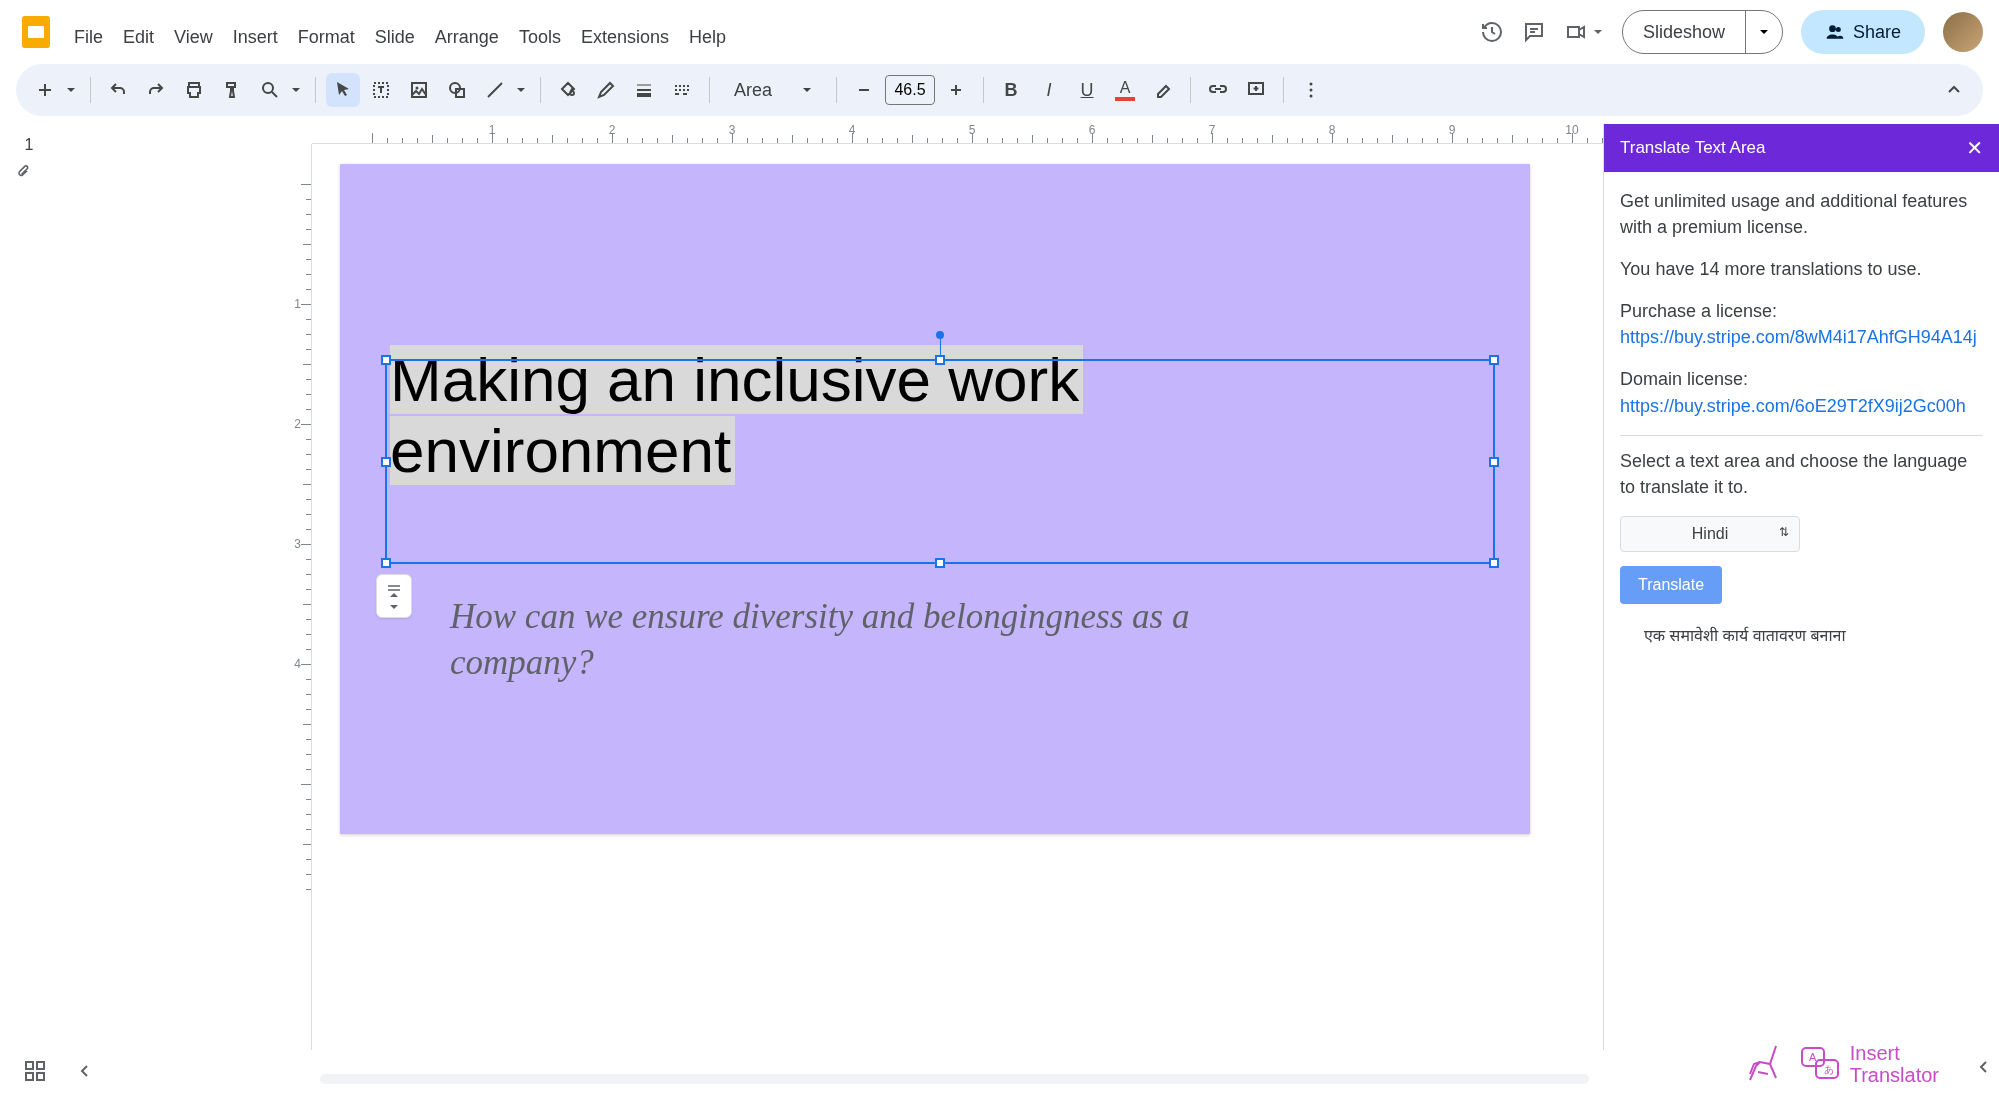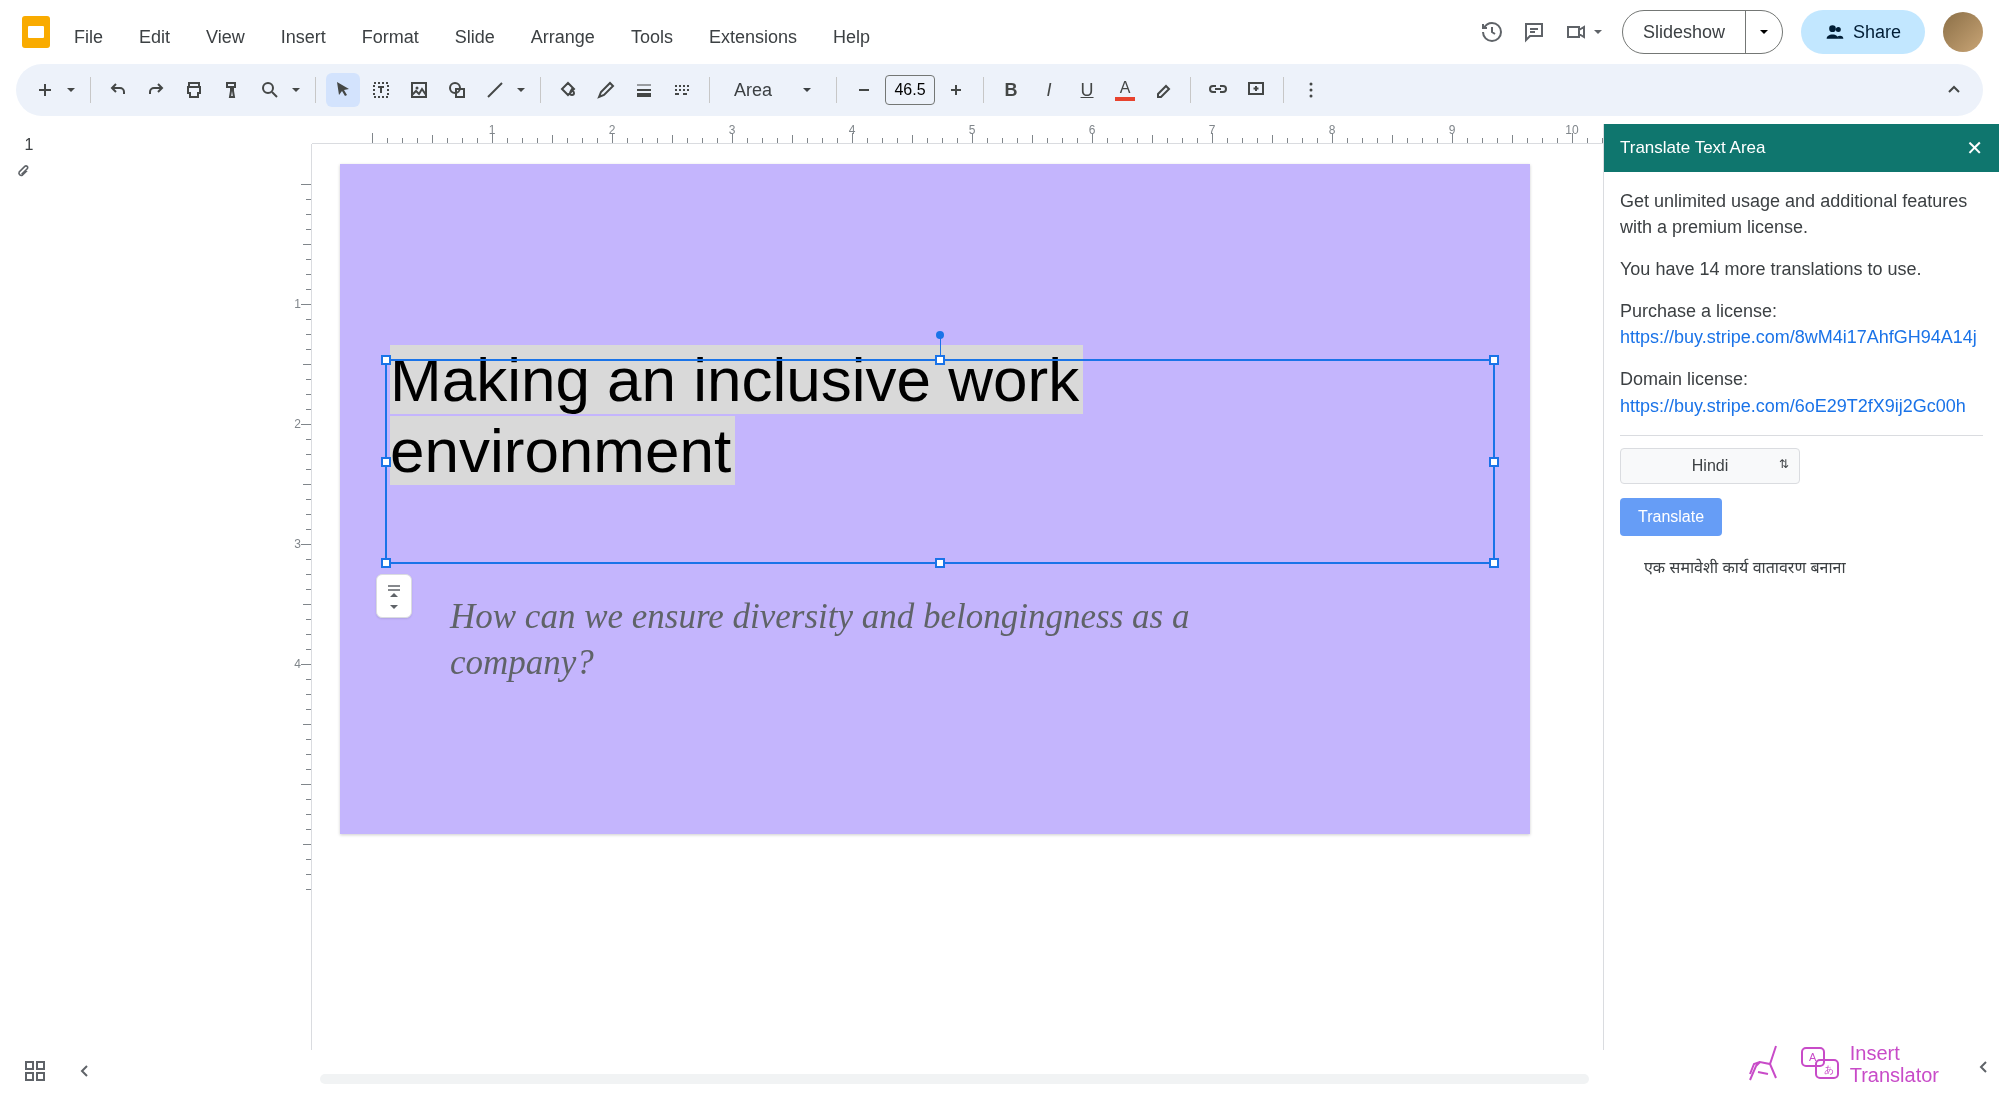--- a/index.html
+++ b/index.html
@@ -6,21 +6,21 @@
 body { font-family: 'Google Sans', Arial, sans-serif; background: #fff; overflow: hidden; width: 1999px; height: 1096px; }
 
 
 .header { display: flex; align-items: center; padding: 8px 16px; height: 64px; }
 .logo { width: 40px; height: 40px; display: flex; align-items: center; justify-content: center; margin-right: 8px; }
 .logo-svg { width: 36px; height: 36px; }
 .title-area { display: flex; flex-direction: column; flex: 1; }
 .title-row { display: flex; align-items: center; gap: 12px; }
 .doc-title { font-size: 22px; color: #3c4043; padding: 2px 6px; }
 .title-icon { color: #5f6368; width: 20px; height: 20px; cursor: pointer; }
-.menu-row { display: flex; gap: 16px; margin-top: 11px; }
+.menu-row { display: flex; gap: 0; margin-top: 11px; }
 .menu-item { padding: 4px 10px; font-size: 18px; color: #3c4043; cursor: pointer; border-radius: 4px; }
 .header-right { display: flex; align-items: center; gap: 18px; }
 .hdr-icon { color: #5f6368; cursor: pointer; width: 24px; height: 24px; }
 .meet-wrap { display: flex; align-items: center; gap: 4px; color: #5f6368; cursor: pointer; }
 .slideshow-btn { display: flex; align-items: center; border: 1px solid #747775; border-radius: 40px; height: 44px; }
 .slideshow-main { padding: 0 20px; font-size: 18px; color: #3c4043; height: 100%; display: flex; align-items: center; cursor: pointer; }
 .slideshow-drop { border-left: 1px solid #747775; padding: 0 12px; height: 100%; display: flex; align-items: center; cursor: pointer; }
 .share-btn { background: #c2e7ff; border-radius: 40px; height: 44px; padding: 0 24px; display: flex; align-items: center; gap: 8px; font-size: 18px; color: #001d35; cursor: pointer; font-weight: 500; }
 .avatar { width: 40px; height: 40px; border-radius: 50%; background: linear-gradient(135deg, #8b6f47, #c9a576); cursor: pointer; }
 
@@ -66,21 +66,21 @@
 .handle.bl { bottom: -6px; left: -6px; } .handle.bm { bottom: -6px; left: 50%; margin-left: -5px; } .handle.br { bottom: -6px; right: -6px; }
 .rot-handle { position: absolute; top: -30px; left: 50%; width: 8px; height: 8px; background: #1a73e8; border-radius: 50%; margin-left: -4px; }
 .rot-line { position: absolute; top: -24px; left: 50%; width: 1px; height: 20px; background: #1a73e8; }
 .slide-title { position: absolute; top: 180px; left: 50px; font-size: 62px; color: #000; line-height: 1.15; }
 .slide-title .hl1 { background: #d9d9d9; padding: 0 4px 0 0; }
 .slide-sub { position: absolute; top: 430px; left: 110px; font-size: 35px; color: #5f6368; font-style: italic; font-family: Georgia, serif; width: 880px; line-height: 1.3; }
 .expand-btn { position: absolute; left: 36px; top: 410px; width: 36px; height: 44px; border: 1px solid #dadce0; border-radius: 6px; background: #fff; display: flex; flex-direction: column; align-items: center; justify-content: center; cursor: pointer; box-shadow: 0 1px 2px rgba(0,0,0,0.1); }
 
 
 .side-panel { width: 396px; background: #fff; border-left: 1px solid #dadce0; display: flex; flex-direction: column; }
-.side-header { background: #0f766e; color: #fff; padding: 12px 16px; display: flex; align-items: center; justify-content: space-between; font-size: 17px; }
+.side-header { background: #6d28d9; color: #fff; padding: 12px 16px; display: flex; align-items: center; justify-content: space-between; font-size: 17px; }
 .side-close { cursor: pointer; color: #fff; font-size: 20px; }
 .side-body { padding: 16px; font-size: 18px; color: #3c4043; overflow-y: auto; flex: 1; }
 .side-body p { margin-bottom: 16px; line-height: 1.45; }
 .side-link { color: #1a73e8; text-decoration: none; word-break: break-all; }
 .side-hr { border: none; border-top: 1px solid #dadce0; margin: 12px 0; }
 .lang-select { border: 1px solid #dadce0; border-radius: 4px; padding: 8px 40px 8px 40px; font-size: 16px; background: #f8f9fa; cursor: pointer; position: relative; display: inline-block; width: 180px; text-align: center; }
 .lang-select::after { content: '⇅'; position: absolute; right: 10px; font-size: 12px; }
 .translate-btn { background: #669df6; color: #fff; border: none; border-radius: 4px; padding: 10px 18px; font-size: 16px; cursor: pointer; margin-top: 14px; }
 .result-text { margin-top: 20px; font-size: 16px; margin-left: 24px; }
 .brand-footer { position: absolute; bottom: 10px; right: 60px; display: flex; align-items: center; gap: 10px; color: #c84bc8; }
@@ -530,20 +530,21 @@
       <span class="side-close">✕</span>
     </div>
     <div class="side-body">
       <p>Get unlimited usage and additional features with a premium license.</p>
       <p>You have 14 more translations to use.</p>
       <p><span>Purchase a license:</span><br>
          <a class="side-link">https://buy.stripe.com/8wM4i17AhfGH94A14j</a></p>
       <p><span>Domain license:</span><br>
          <a class="side-link">https://buy.stripe.com/6oE29T2fX9ij2Gc00h</a></p>
       <hr class="side-hr">
+      <p>Select a text area and choose the language to translate it to.</p>
       <div class="lang-select"><span>Hindi</span></div><br>
       <button class="translate-btn">Translate</button>
       <div class="result-text">एक समावेशी कार्य वातावरण बनाना</div>
     </div>
     <div class="brand-footer">
       <svg width="50" height="44" viewBox="0 0 50 44">
           <path fill="none" stroke="#c84bc8" stroke-width="2" d="M10 38l6-14 4-4 10 2 6-18M20 20l-6 2-4 10M30 22l6 14M18 30l10 2"></path>
         </svg>
       <svg width="40" height="36" viewBox="0 0 40 36">
           <rect x="2" y="2" width="22" height="18" rx="4" fill="none" stroke="#c84bc8" stroke-width="2"></rect>

